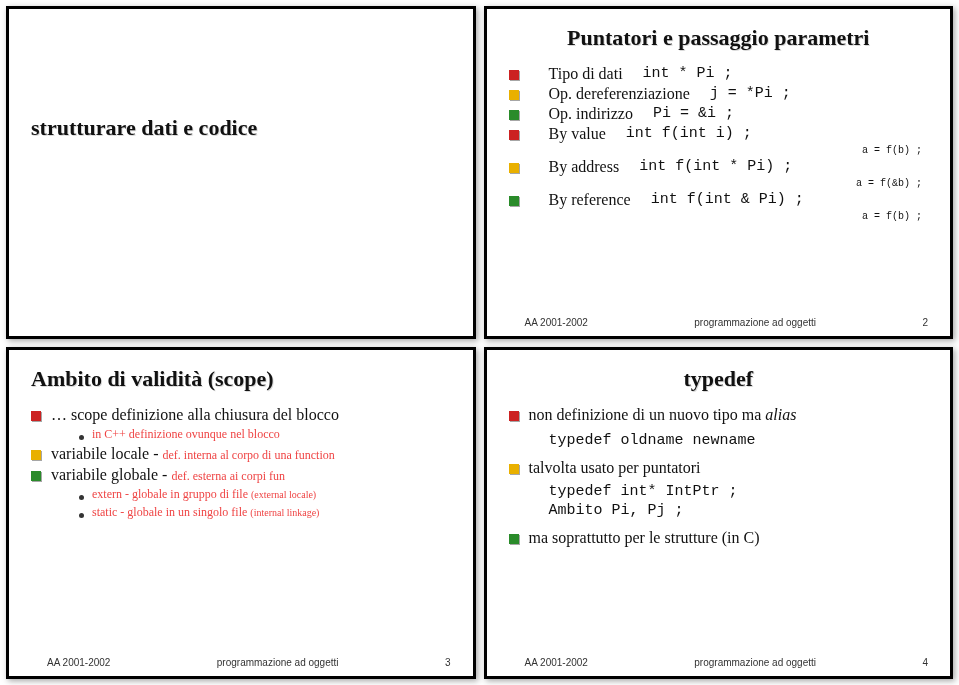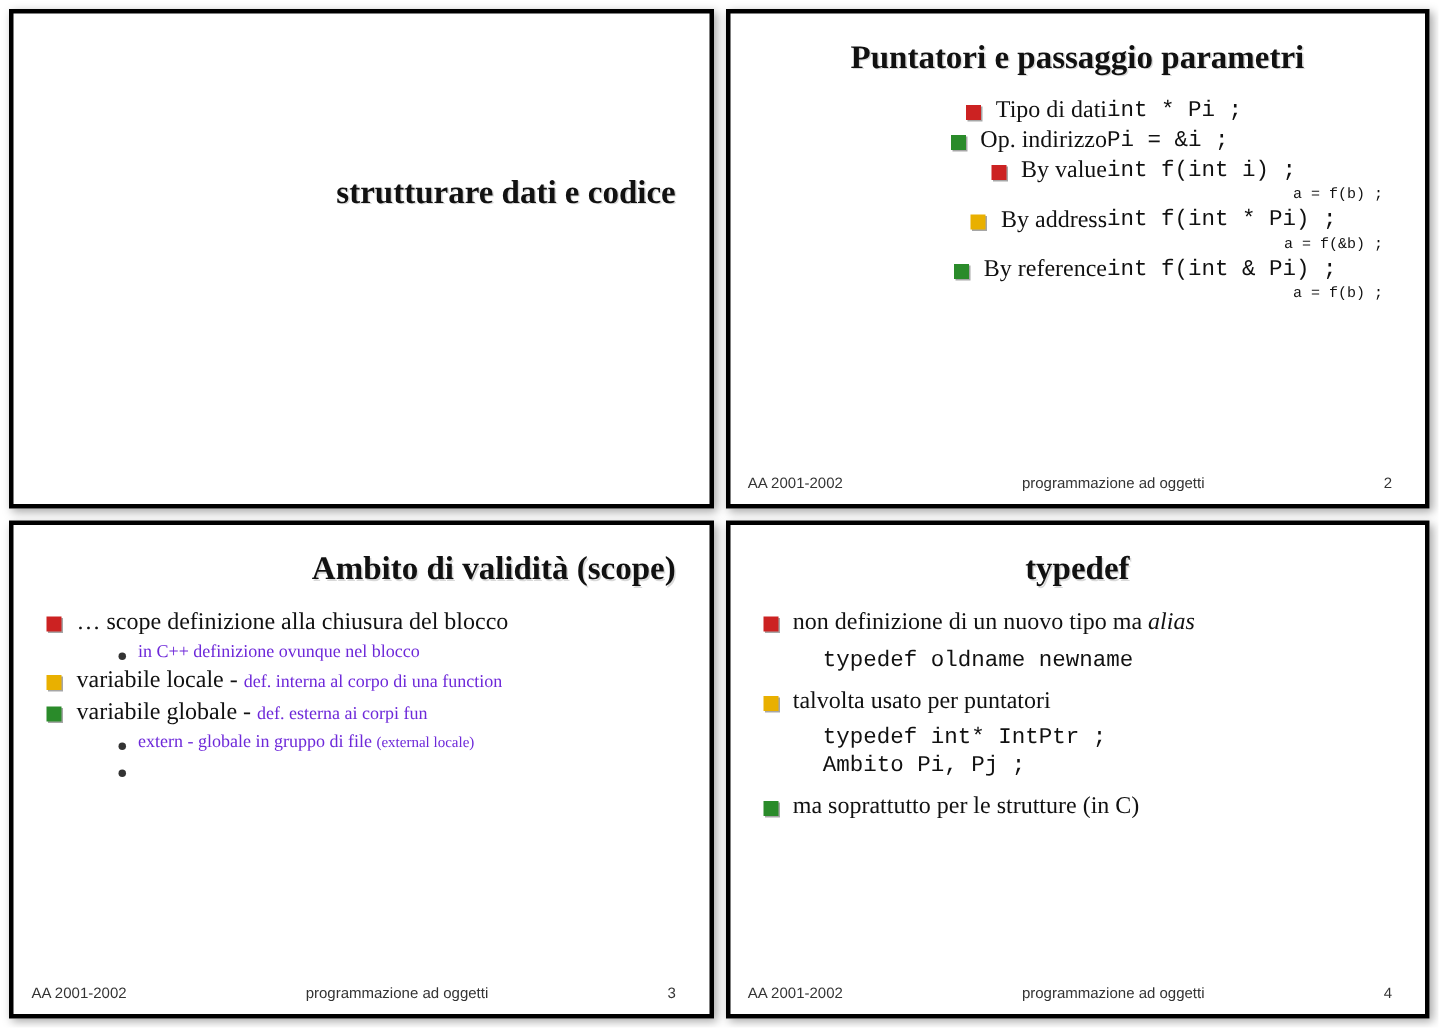--- a/index.html
+++ b/index.html
@@ -22,26 +22,25 @@
     padding: 16px 22px 30px 22px;
     overflow: hidden;
   }
   .title {
     font-family: "Times New Roman", serif;
     font-weight: bold;
     font-size: 22px;
     color: #111;
     text-shadow: 1px 1px 0 rgba(0,0,0,0.15);
     margin-bottom: 14px;
-    text-align: right;
   }
   .footer {
     position: absolute;
     bottom: 8px;
-    left: 12px;
+    left: 38px;
     right: 22px;
     font-family: Arial, sans-serif;
     font-size: 10px;
     color: #333;
     display: flex;
     justify-content: space-between;
   }
   .bullet {
     display: flex;
     align-items: flex-start;
@@ -56,23 +55,23 @@
   }
   .sq.red { background: #c22; box-shadow: 1px 1px 0 rgba(0,0,0,0.35); }
   .sq.yellow { background: #e9b000; box-shadow: 1px 1px 0 rgba(0,0,0,0.35); }
   .sq.green { background: #2a8b2a; box-shadow: 1px 1px 0 rgba(0,0,0,0.35); }
   .dot {
     width: 5px; height: 5px; border-radius: 50%;
     background: #333; flex-shrink: 0;
     margin-top: 8px; margin-right: 8px; margin-left: 24px;
   }
   .txt { font-family: "Times New Roman", serif; font-size: 16px; color: #111; }
-  .txt-sm { font-family: "Times New Roman", serif; font-size: 12px; color: #6d28d9; }
+  .txt-sm { font-family: "Times New Roman", serif; font-size: 12px; color: #ef4444; }
   .mono { font-family: "Courier New", monospace; font-size: 15px; color: #111; }
-  .row2 { display: flex; justify-content: flex-end; align-items: flex-start; }
+  .row2 { display: flex; justify-content: flex-start; align-items: flex-start; gap: 20px; }
   .row2 .label { flex: 0 0 auto; }
   .indent-code { margin-left: 20px; display: block; }
   .slide1-title { margin-top: 90px; }
   .slide2 .title { text-align: center; }
   .slide2 .list { margin-top: 8px; }
   .slide2 .bullet { margin: 2px 0; }
   .slide2 .row2 { width: 100%; }
   .slide2 .code-col { min-width: 190px; }
   .slide2 .after { font-family:"Courier New",monospace; font-size:10px; color:#111; text-align:right; width:100%; display:block; padding-right:6px; margin:1px 0 2px 0;}
   .slide3 .sub { margin-left:24px; }
@@ -88,20 +87,25 @@
 
 <div class="slide slide2">
   <div class="title">Puntatori e passaggio parametri</div>
   <div class="list">
     <div class="bullet row2">
       <span class="sq red"></span>
       <span class="txt label">Tipo di dati</span>
       <span class="mono code-col">int * Pi ;</span>
     </div>
     <div class="bullet row2">
+      <span class="sq yellow"></span>
+      <span class="txt label">Op. dereferenziazione</span>
+      <span class="mono code-col">j = *Pi ;</span>
+    </div>
+    <div class="bullet row2">
       <span class="sq green"></span>
       <span class="txt label">Op. indirizzo</span>
       <span class="mono code-col">Pi = &amp;i ;</span>
     </div>
     <div class="bullet row2">
       <span class="sq red"></span>
       <span class="txt label">By value</span>
       <span class="mono code-col">int f(int i) ;</span>
     </div>
     <span class="after">a = f(b) ;</span>
@@ -149,20 +153,21 @@
     <span class="txt">
       <span>variabile globale - </span><span class="txt-sm">def. esterna ai corpi fun</span>
     </span>
   </div>
   <div class="bullet sub">
     <span class="dot"></span>
     <span class="txt-sm">extern - globale in gruppo di file <span style="font-size:10px">(external locale)</span></span>
   </div>
   <div class="bullet sub">
     <span class="dot"></span>
+    <span class="txt-sm">static - globale in un singolo file <span style="font-size:10px">(internal linkage)</span></span>
   </div>
 
   <div class="footer">
     <span>AA 2001-2002</span>
     <span>programmazione ad oggetti</span>
     <span>3</span>
   </div>
 </div>
 
 <div class="slide slide4">

